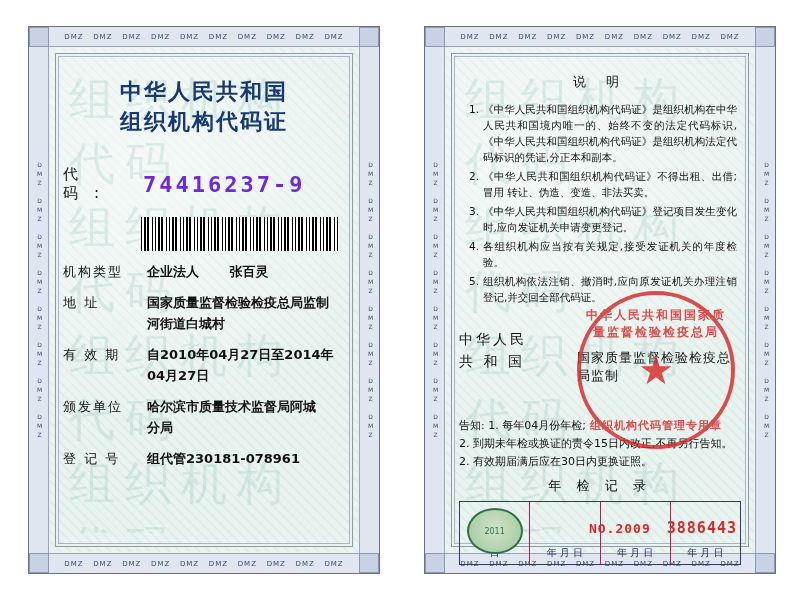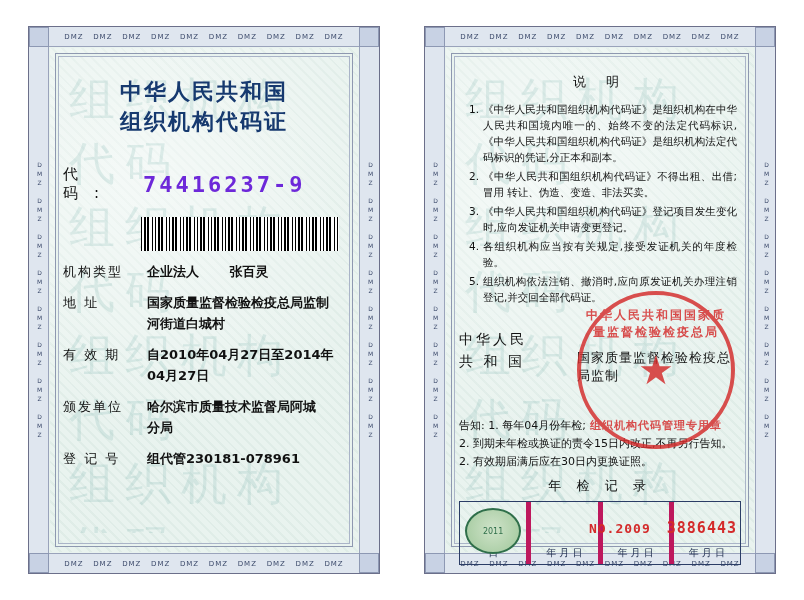--- a/index.html
+++ b/index.html
@@ -138,21 +138,21 @@
   .annc{margin-top:2px;font-size:11px;line-height:18px;color:#111;}
   .annc .ln{display:block;}
 
   .yearcheck-title{
     text-align:center;font-size:13px;letter-spacing:6px;color:#111;margin-top:6px;font-family:Liberation Serif, serif;
   }
   .yc-table{
     display:flex;margin-top:6px;height:62px;border:1px solid #2b3d66;
   }
   .yc-cell{
-    flex:1;border-right:5px solid #be185d;position:relative;
+    flex:1;border-right:1px solid #be185d;position:relative;
     display:flex;align-items:flex-end;justify-content:center;
     font-size:10px;color:#1d2b4d;padding-bottom:4px;box-sizing:border-box;
   }
   .yc-cell:last-child{border-right:none;}
   .yc-stamp{
     position:absolute;left:50%;top:6px;transform:translateX(-50%);
     width:52px;height:42px;border:2px solid #2f6f4a;border-radius:50%;
     background:radial-gradient(circle at 50% 45%, #cfe3c9, #9fc79a);
     color:#2f6f4a;font-size:8px;display:flex;align-items:center;justify-content:center;
   }

